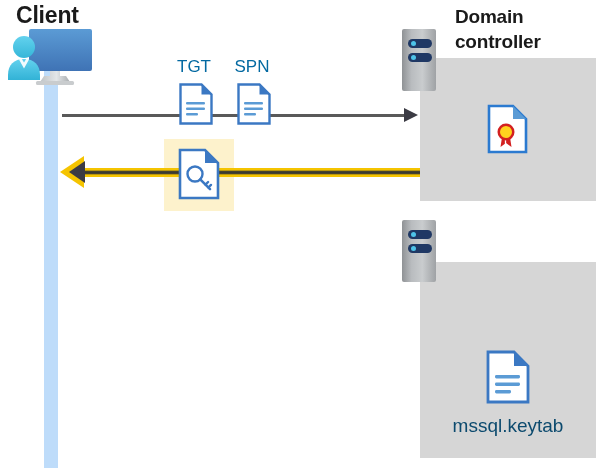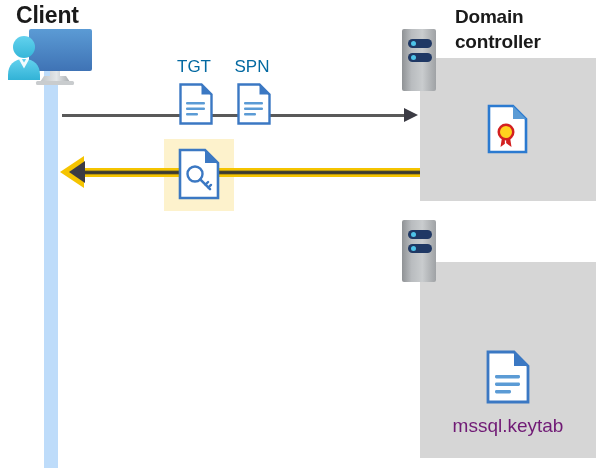--- a/index.html
+++ b/index.html
@@ -131,21 +131,21 @@
     text-align: center;
   }
   #tgt-label { left: 170px; top: 57px; width: 48px; }
   #spn-label { left: 228px; top: 57px; width: 48px; }
 
   #keytab-caption {
     left: 420px; top: 415px;
     width: 176px;
     text-align: center;
     font-size: 19px;
-    color: #701a75;
+    color: #0c4a6e;
   }
 
   
   #tgt-icon    { left: 179px; top: 83px; }
   #spn-icon    { left: 237px; top: 83px; }
   #key-icon    { left: 178px; top: 148px; }
   #cert-icon   { left: 487px; top: 104px; }
   #sql-icon    { left: 484px; top: 278px; }
   #keytab-icon { left: 486px; top: 350px; }
 </style>

